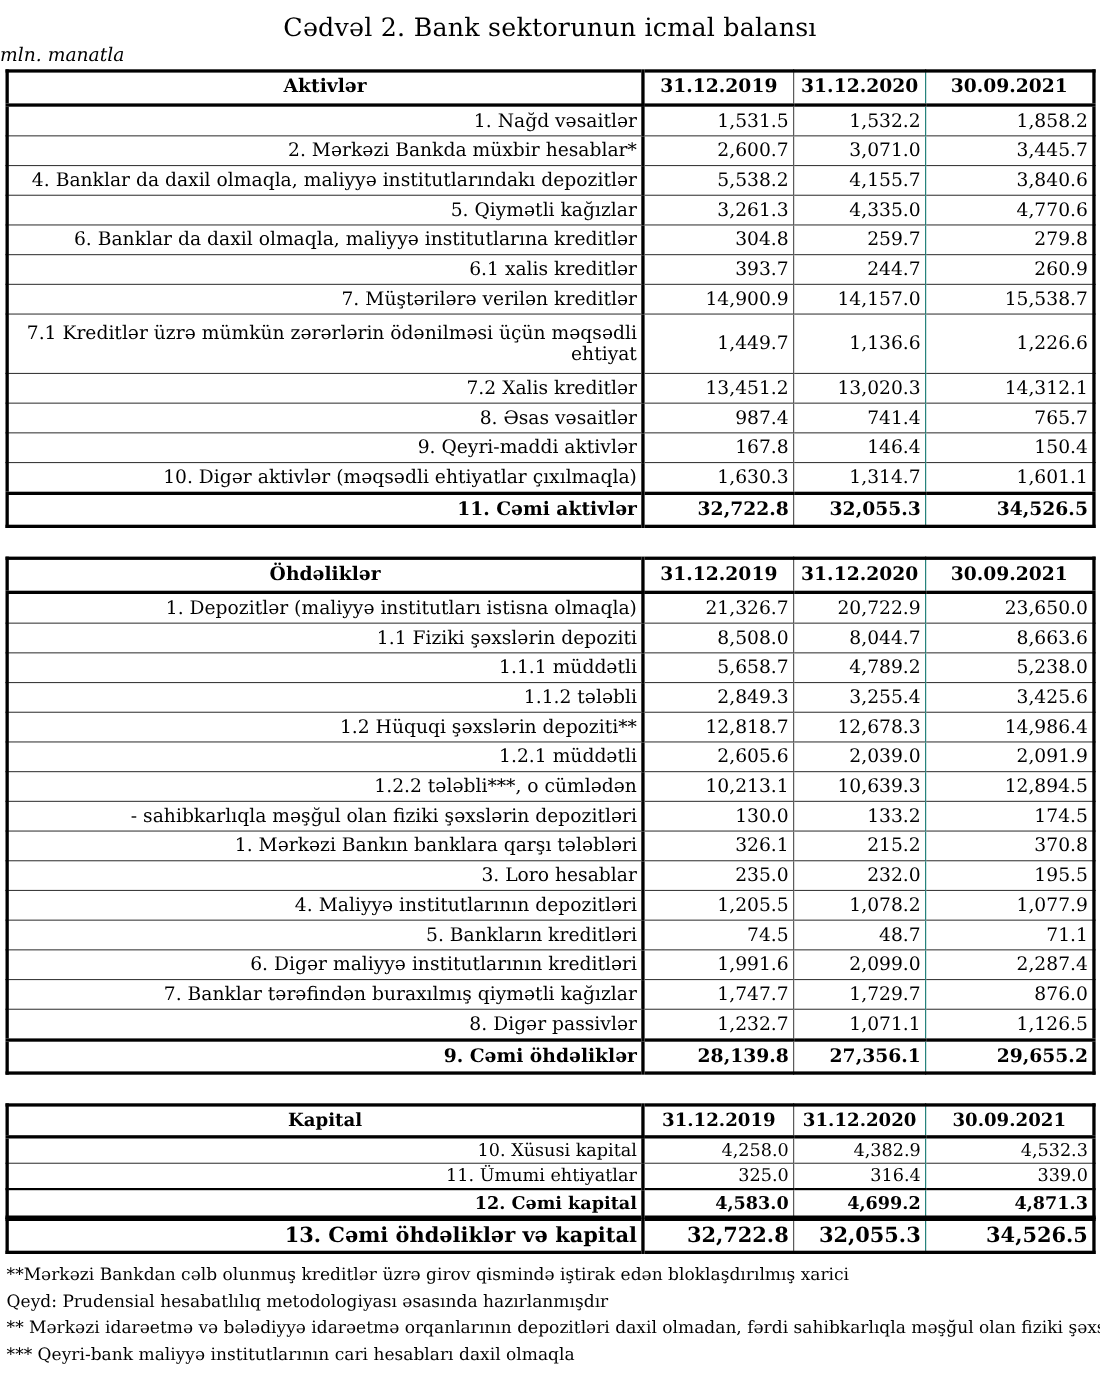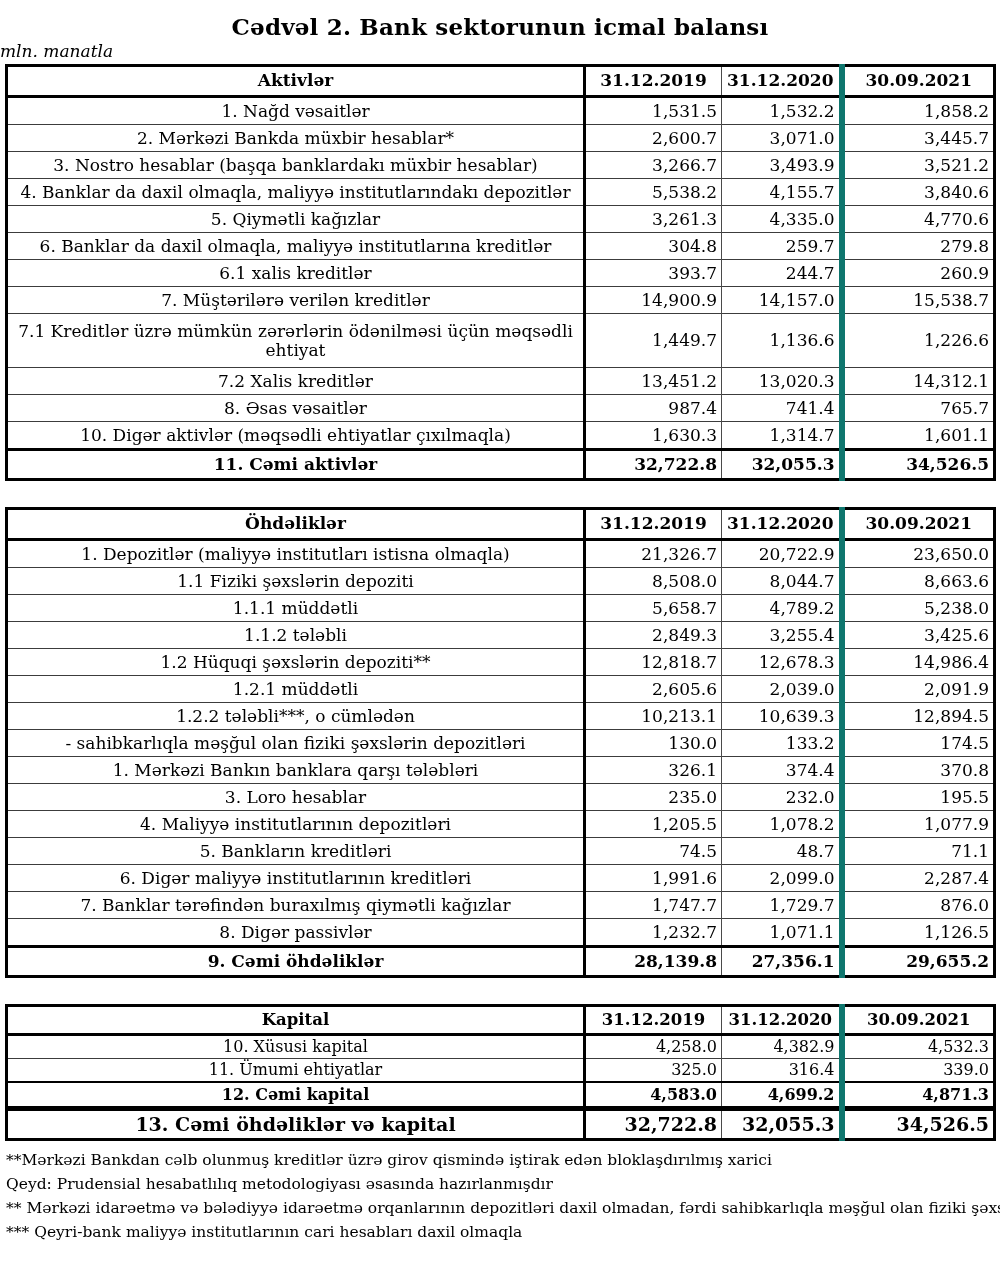--- a/index.html
+++ b/index.html
@@ -2,21 +2,21 @@
 <html><head>
 <meta charset="utf-8">
 <style>
   html,body{margin:0;padding:0;}
   body{
     width:1000px;height:1268px;background:#ffffff;color:#000;
     font-family:"DejaVu Serif","Liberation Serif",serif;
     overflow:hidden;position:relative;
   }
   .page-title{
-    margin-top:13px;text-align:center;font-size:23px;font-weight:bold;
+    margin-top:13px;text-align:center;font-size:23px;font-weight:normal;
     letter-spacing:0.2px;
   }
   .unit-note{
     text-align:left;margin-right:16px;font-style:italic;font-size:17px;
     margin-top:1px;margin-bottom:3px;
   }
   table.fin{
     margin-left:5px;width:988px;border-collapse:collapse;table-layout:fixed;
     border:3px solid #000;
   }
@@ -28,24 +28,24 @@
     height:26px;font-size:17px;font-weight:bold;text-align:center;
     border-bottom:3px solid #000;padding:1px 2px;line-height:1.05;
   }
   table.fin th.label-h{border-right:3px solid #000;}
   table.fin td{
     height:26px;font-size:17px;padding:0 4px;line-height:1.08;
     border-top:1px solid #3c3c3c;vertical-align:middle;
     overflow:hidden;white-space:nowrap;
   }
   table.fin tbody tr:first-child td{border-top:none;}
-  table.fin td.label{text-align:center;border-right:3px solid #000;white-space:normal;}
+  table.fin td.label{text-align:right;border-right:3px solid #000;white-space:normal;}
   table.fin td.val{text-align:right;}
   table.fin th.v0,table.fin td.v0{border-right:1px solid #4a4a4a;}
-  table.fin th.v1,table.fin td.v1{border-right:6px solid #0f766e;}
+  table.fin th.v1,table.fin td.v1{border-right:1px solid #0f766e;}
   td.ind0{padding-left:7px;}
   td.ind1{padding-left:40px;}
   td.ind2{padding-left:50px;}
   tr.tall td{height:53px;}
   tr.total td{border-top:3px solid #000;font-weight:bold;height:27px;}
   table.gap{margin-top:26px;}
   
   table.compact td{height:22px;font-size:16px;}
   table.compact th{height:24px;font-size:16.5px;}
   table.compact tr.total td{border-top:2px solid #000;height:23px;}
@@ -85,26 +85,20 @@
         <td class="val v1">1,532.2</td>
         <td class="val v2">1,858.2</td>
       </tr>
       <tr>
         <td class="label ind0">2. Mərkəzi Bankda müxbir hesablar*</td>
         <td class="val v0">2,600.7</td>
         <td class="val v1">3,071.0</td>
         <td class="val v2">3,445.7</td>
       </tr>
       <tr>
-        <td class="label ind0">3. Nostro hesablar (başqa banklardakı müxbir hesablar)</td>
-        <td class="val v0">3,266.7</td>
-        <td class="val v1">3,493.9</td>
-        <td class="val v2">3,521.2</td>
-      </tr>
-      <tr>
         <td class="label ind0">4. Banklar da daxil olmaqla, maliyyə institutlarındakı depozitlər</td>
         <td class="val v0">5,538.2</td>
         <td class="val v1">4,155.7</td>
         <td class="val v2">3,840.6</td>
       </tr>
       <tr>
         <td class="label ind0">5. Qiymətli kağızlar</td>
         <td class="val v0">3,261.3</td>
         <td class="val v1">4,335.0</td>
         <td class="val v2">4,770.6</td>
@@ -137,20 +131,26 @@
         <td class="label ind0">7.2 Xalis kreditlər</td>
         <td class="val v0">13,451.2</td>
         <td class="val v1">13,020.3</td>
         <td class="val v2">14,312.1</td>
       </tr>
       <tr>
         <td class="label ind0">8.  Əsas vəsaitlər</td>
         <td class="val v0">987.4</td>
         <td class="val v1">741.4</td>
         <td class="val v2">765.7</td>
+      </tr>
+      <tr>
+        <td class="label ind0">9. Qeyri-maddi aktivlər</td>
+        <td class="val v0">167.8</td>
+        <td class="val v1">146.4</td>
+        <td class="val v2">150.4</td>
       </tr>
       <tr>
         <td class="label ind0">10. Digər aktivlər (məqsədli ehtiyatlar çıxılmaqla)</td>
         <td class="val v0">1,630.3</td>
         <td class="val v1">1,314.7</td>
         <td class="val v2">1,601.1</td>
       </tr>
       <tr class="total">
         <td class="label ind0">11. Cəmi aktivlər</td>
         <td class="val v0">32,722.8</td>
@@ -220,21 +220,21 @@
       </tr>
       <tr>
         <td class="label ind2">- sahibkarlıqla məşğul olan fiziki şəxslərin depozitləri</td>
         <td class="val v0">130.0</td>
         <td class="val v1">133.2</td>
         <td class="val v2">174.5</td>
       </tr>
       <tr>
         <td class="label ind0">1. Mərkəzi Bankın banklara qarşı tələbləri</td>
         <td class="val v0">326.1</td>
-        <td class="val v1">374.4</td>
+        <td class="val v1">215.2</td>
         <td class="val v2">370.8</td>
       </tr>
       <tr>
         <td class="label ind0">3. Loro hesablar</td>
         <td class="val v0">235.0</td>
         <td class="val v1">232.0</td>
         <td class="val v2">195.5</td>
       </tr>
       <tr>
         <td class="label ind0">4. Maliyyə institutlarının  depozitləri</td>

